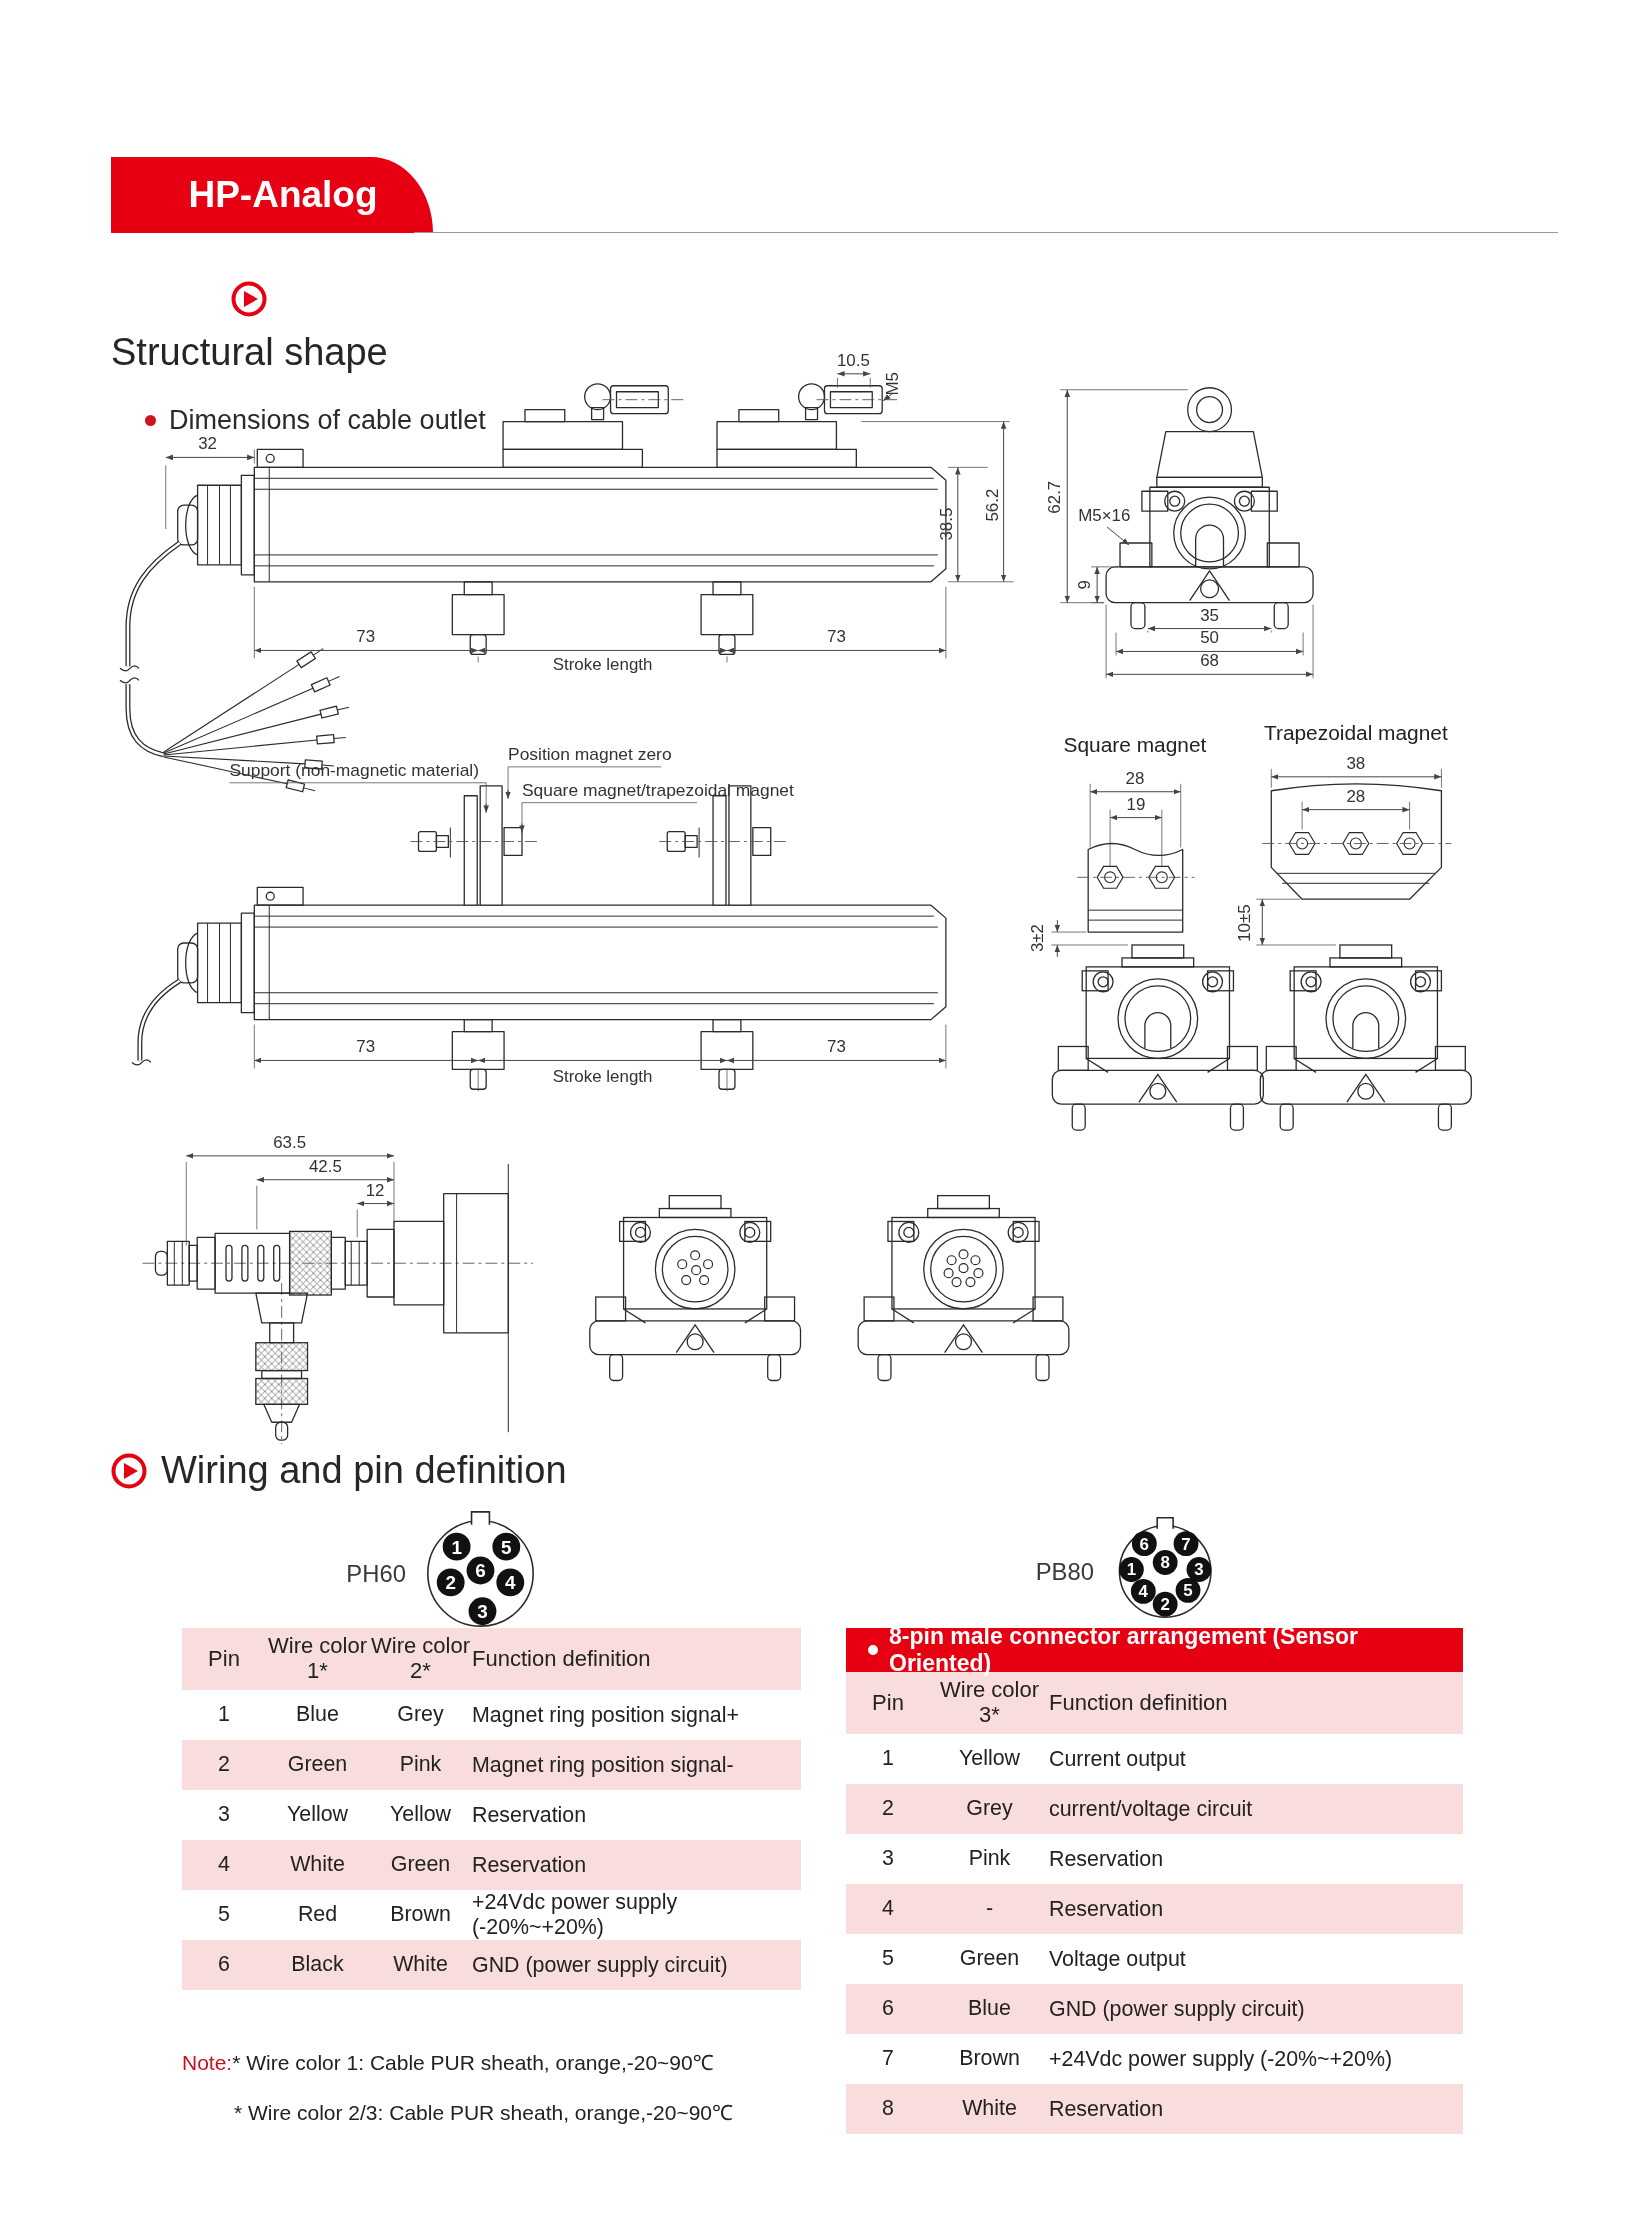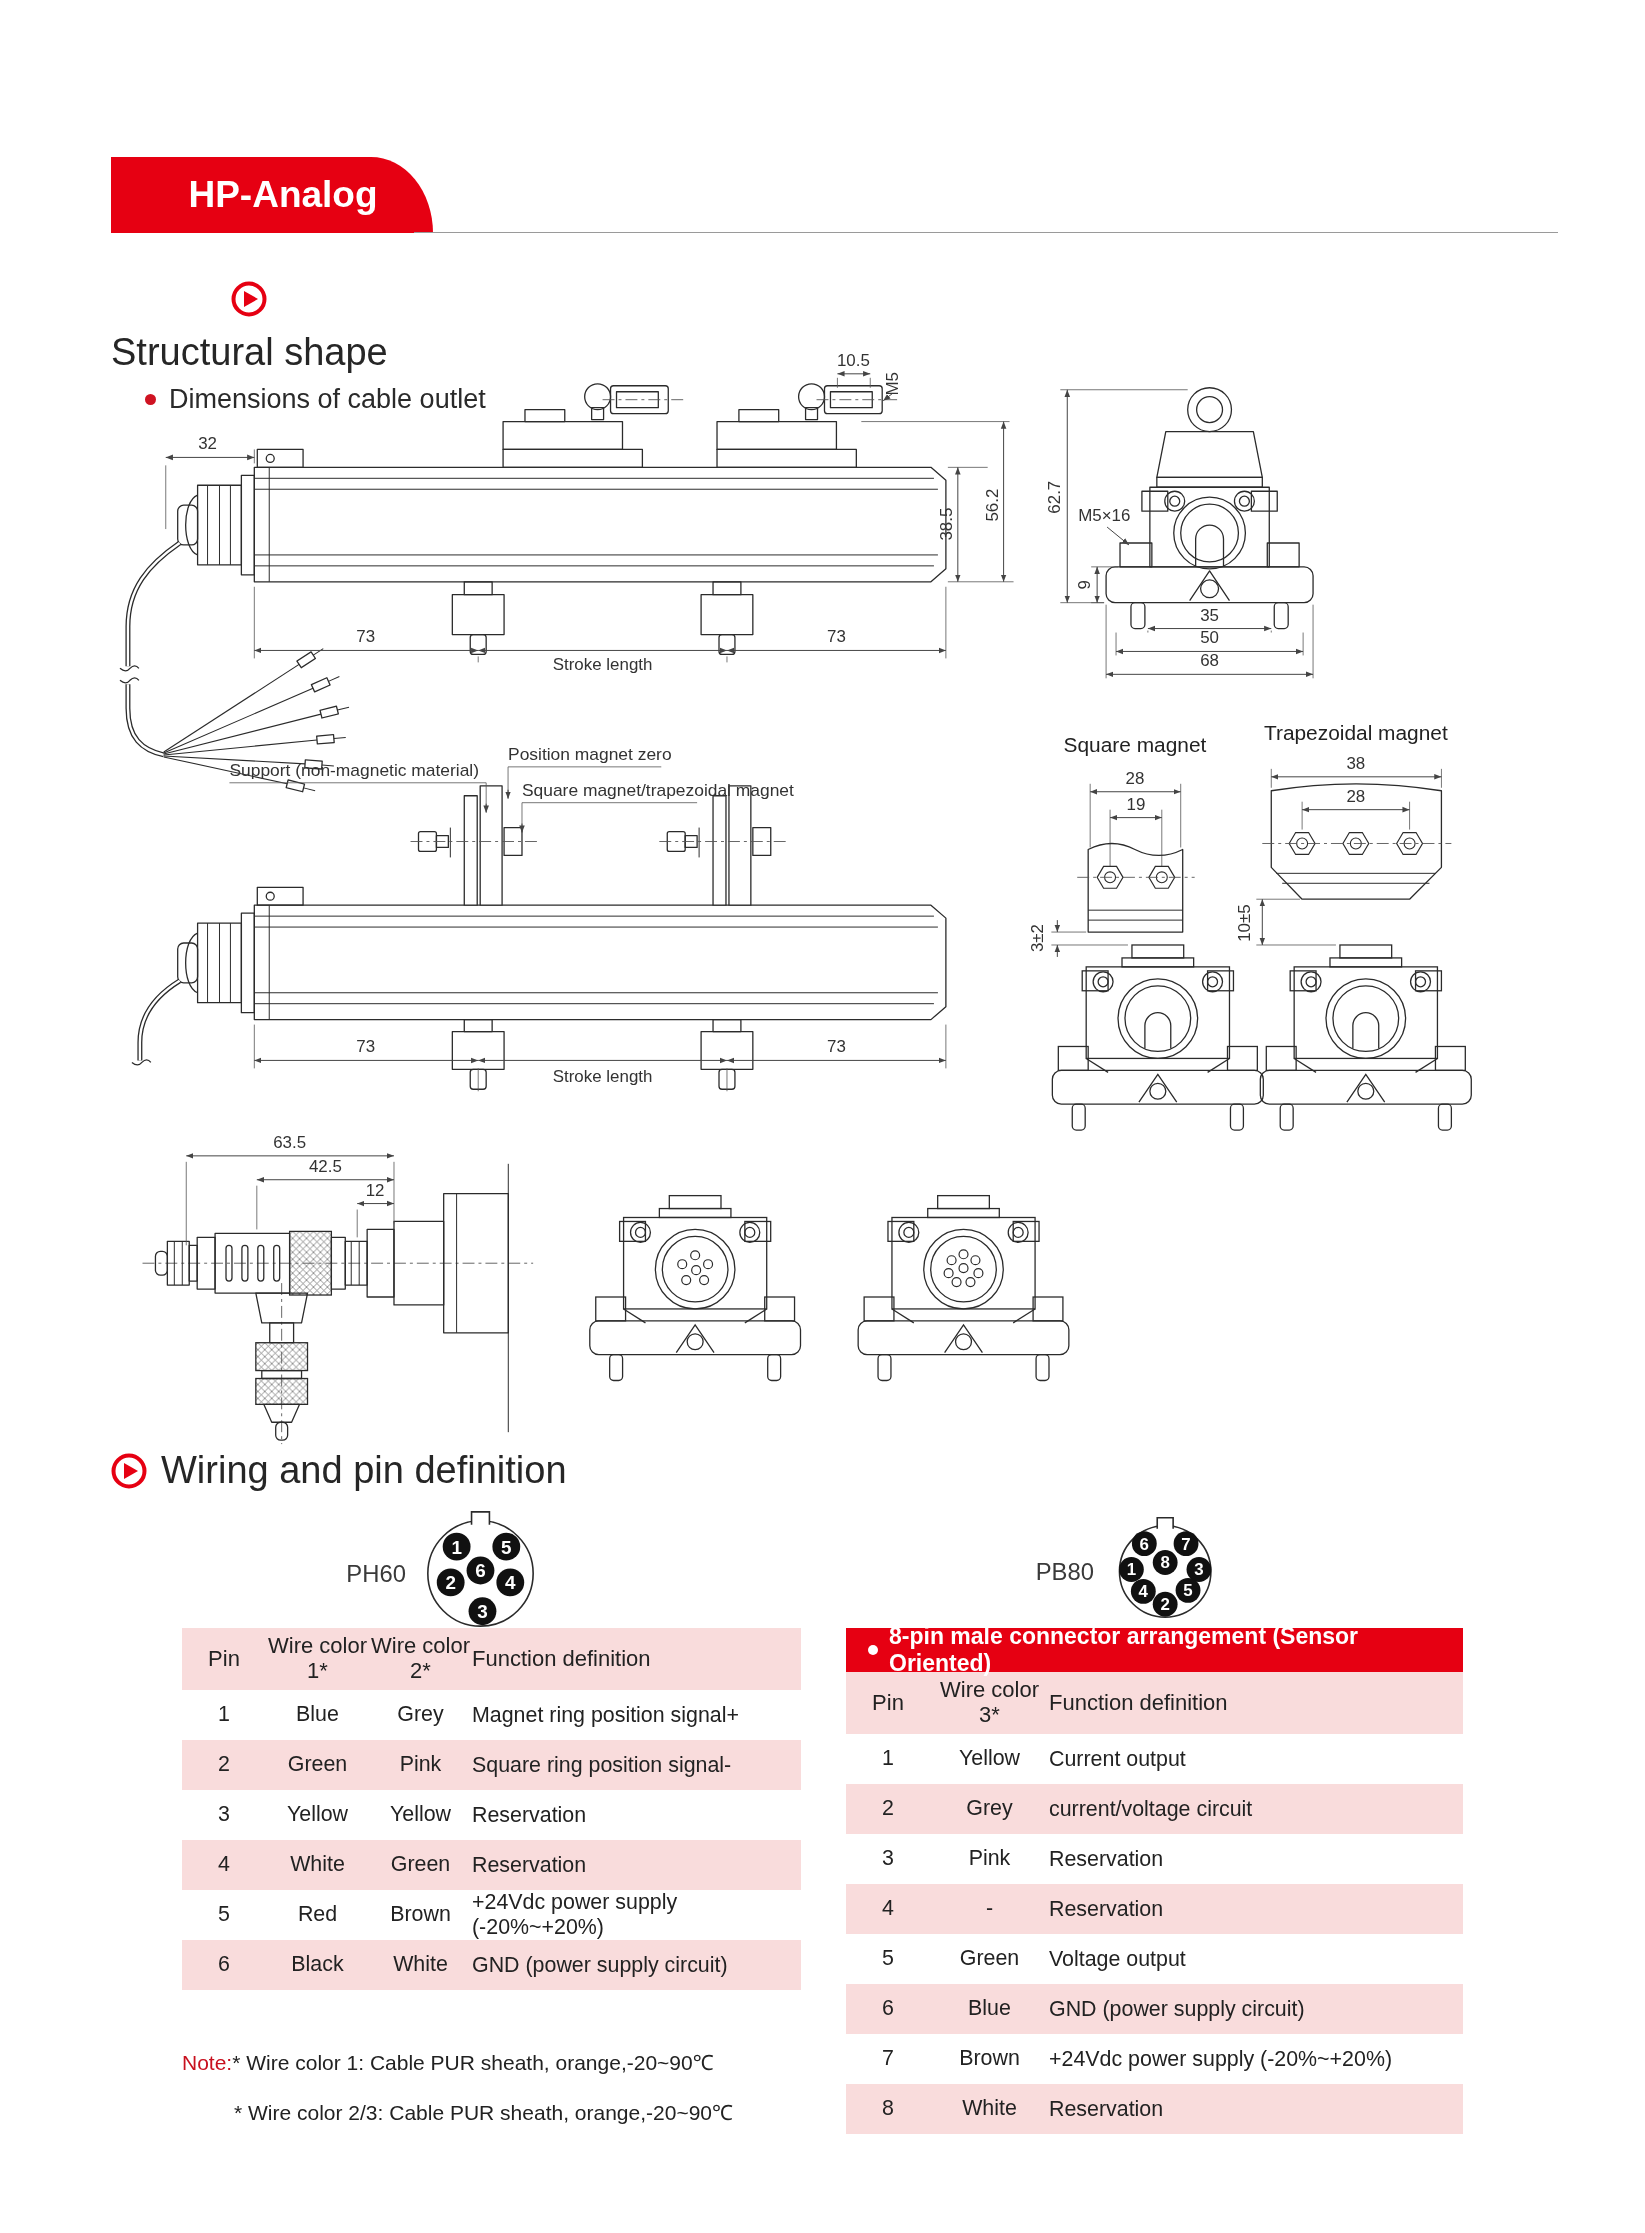--- a/index.html
+++ b/index.html
@@ -56,21 +56,21 @@
   <div class="hairline"></div>
 
   <div class="sec-head" style="left:111px;top:281px;flex-direction:column;">
     <svg width="36" height="36" viewBox="0 0 36 36">
       <circle cx="18" cy="18" r="15.5" fill="none" stroke="#e60012" stroke-width="4"></circle>
       <path d="M13,10 L27,18 L13,26 Z" fill="#e60012"></path>
     </svg>
     <span>Structural shape</span>
   </div>
 
-  <div class="bullet" style="left:145px;top:384px;">
+  <div class="bullet" style="left:145px;top:405px;">
     <span class="dot"></span>
     <span>Dimensions of cable outlet</span>
   </div>
 
   <svg class="abs" style="left:90px;top:338px;" width="1463" height="806" viewBox="0 0 1470 810">
     <defs>
       <marker id="arr1" viewBox="0 0 10 10" refX="9" refY="5" markerWidth="8" markerHeight="8" orient="auto-start-reverse">
         <path d="M0,1.5 L9,5 L0,8.5 Z" fill="#444"></path>
       </marker>
       <g id="hb1">
@@ -556,21 +556,21 @@
     <div class="trow tdata">
       <div class="col1 c">1</div>
       <div class="col2 c">Blue</div>
       <div class="col3 c">Grey</div>
       <div class="col4 l">Magnet ring position signal+</div>
     </div>
     <div class="trow tdata alt">
       <div class="col1 c">2</div>
       <div class="col2 c">Green</div>
       <div class="col3 c">Pink</div>
-      <div class="col4 l">Square ring position signal-</div>
+      <div class="col4 l">Magnet ring position signal-</div>
     </div>
     <div class="trow tdata">
       <div class="col1 c">3</div>
       <div class="col2 c">Yellow</div>
       <div class="col3 c">Yellow</div>
       <div class="col4 l">Reservation</div>
     </div>
     <div class="trow tdata alt">
       <div class="col1 c">4</div>
       <div class="col2 c">White</div>

